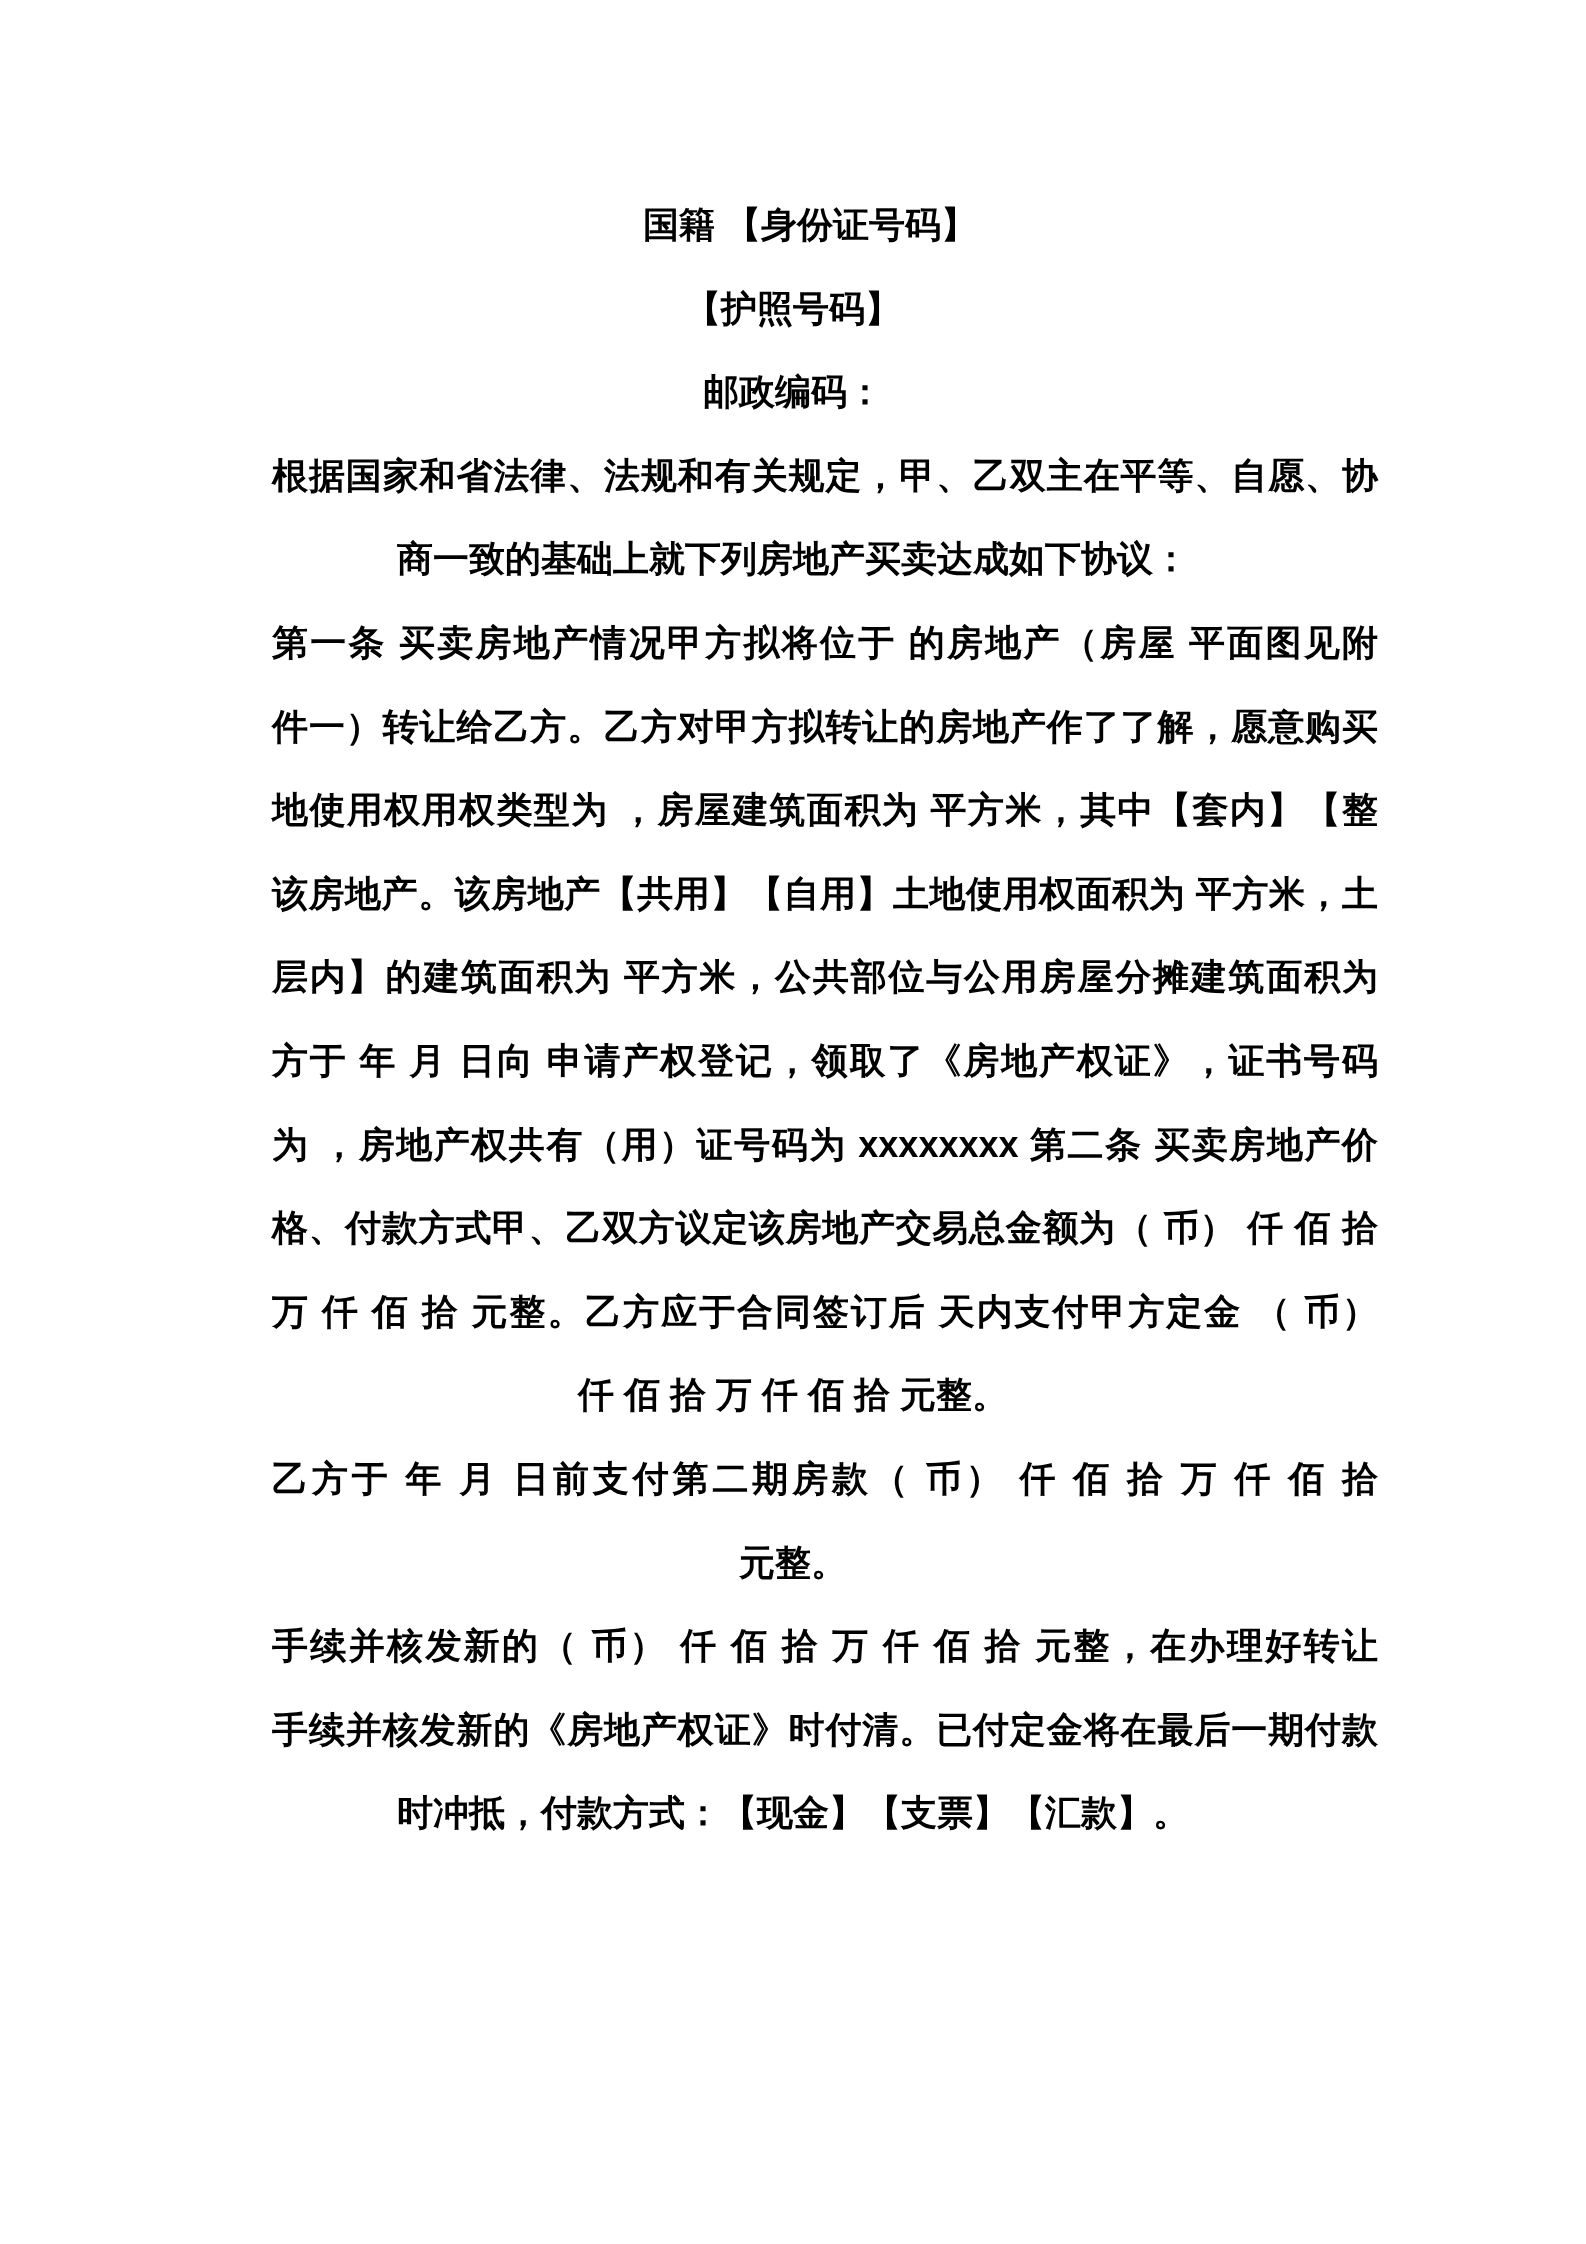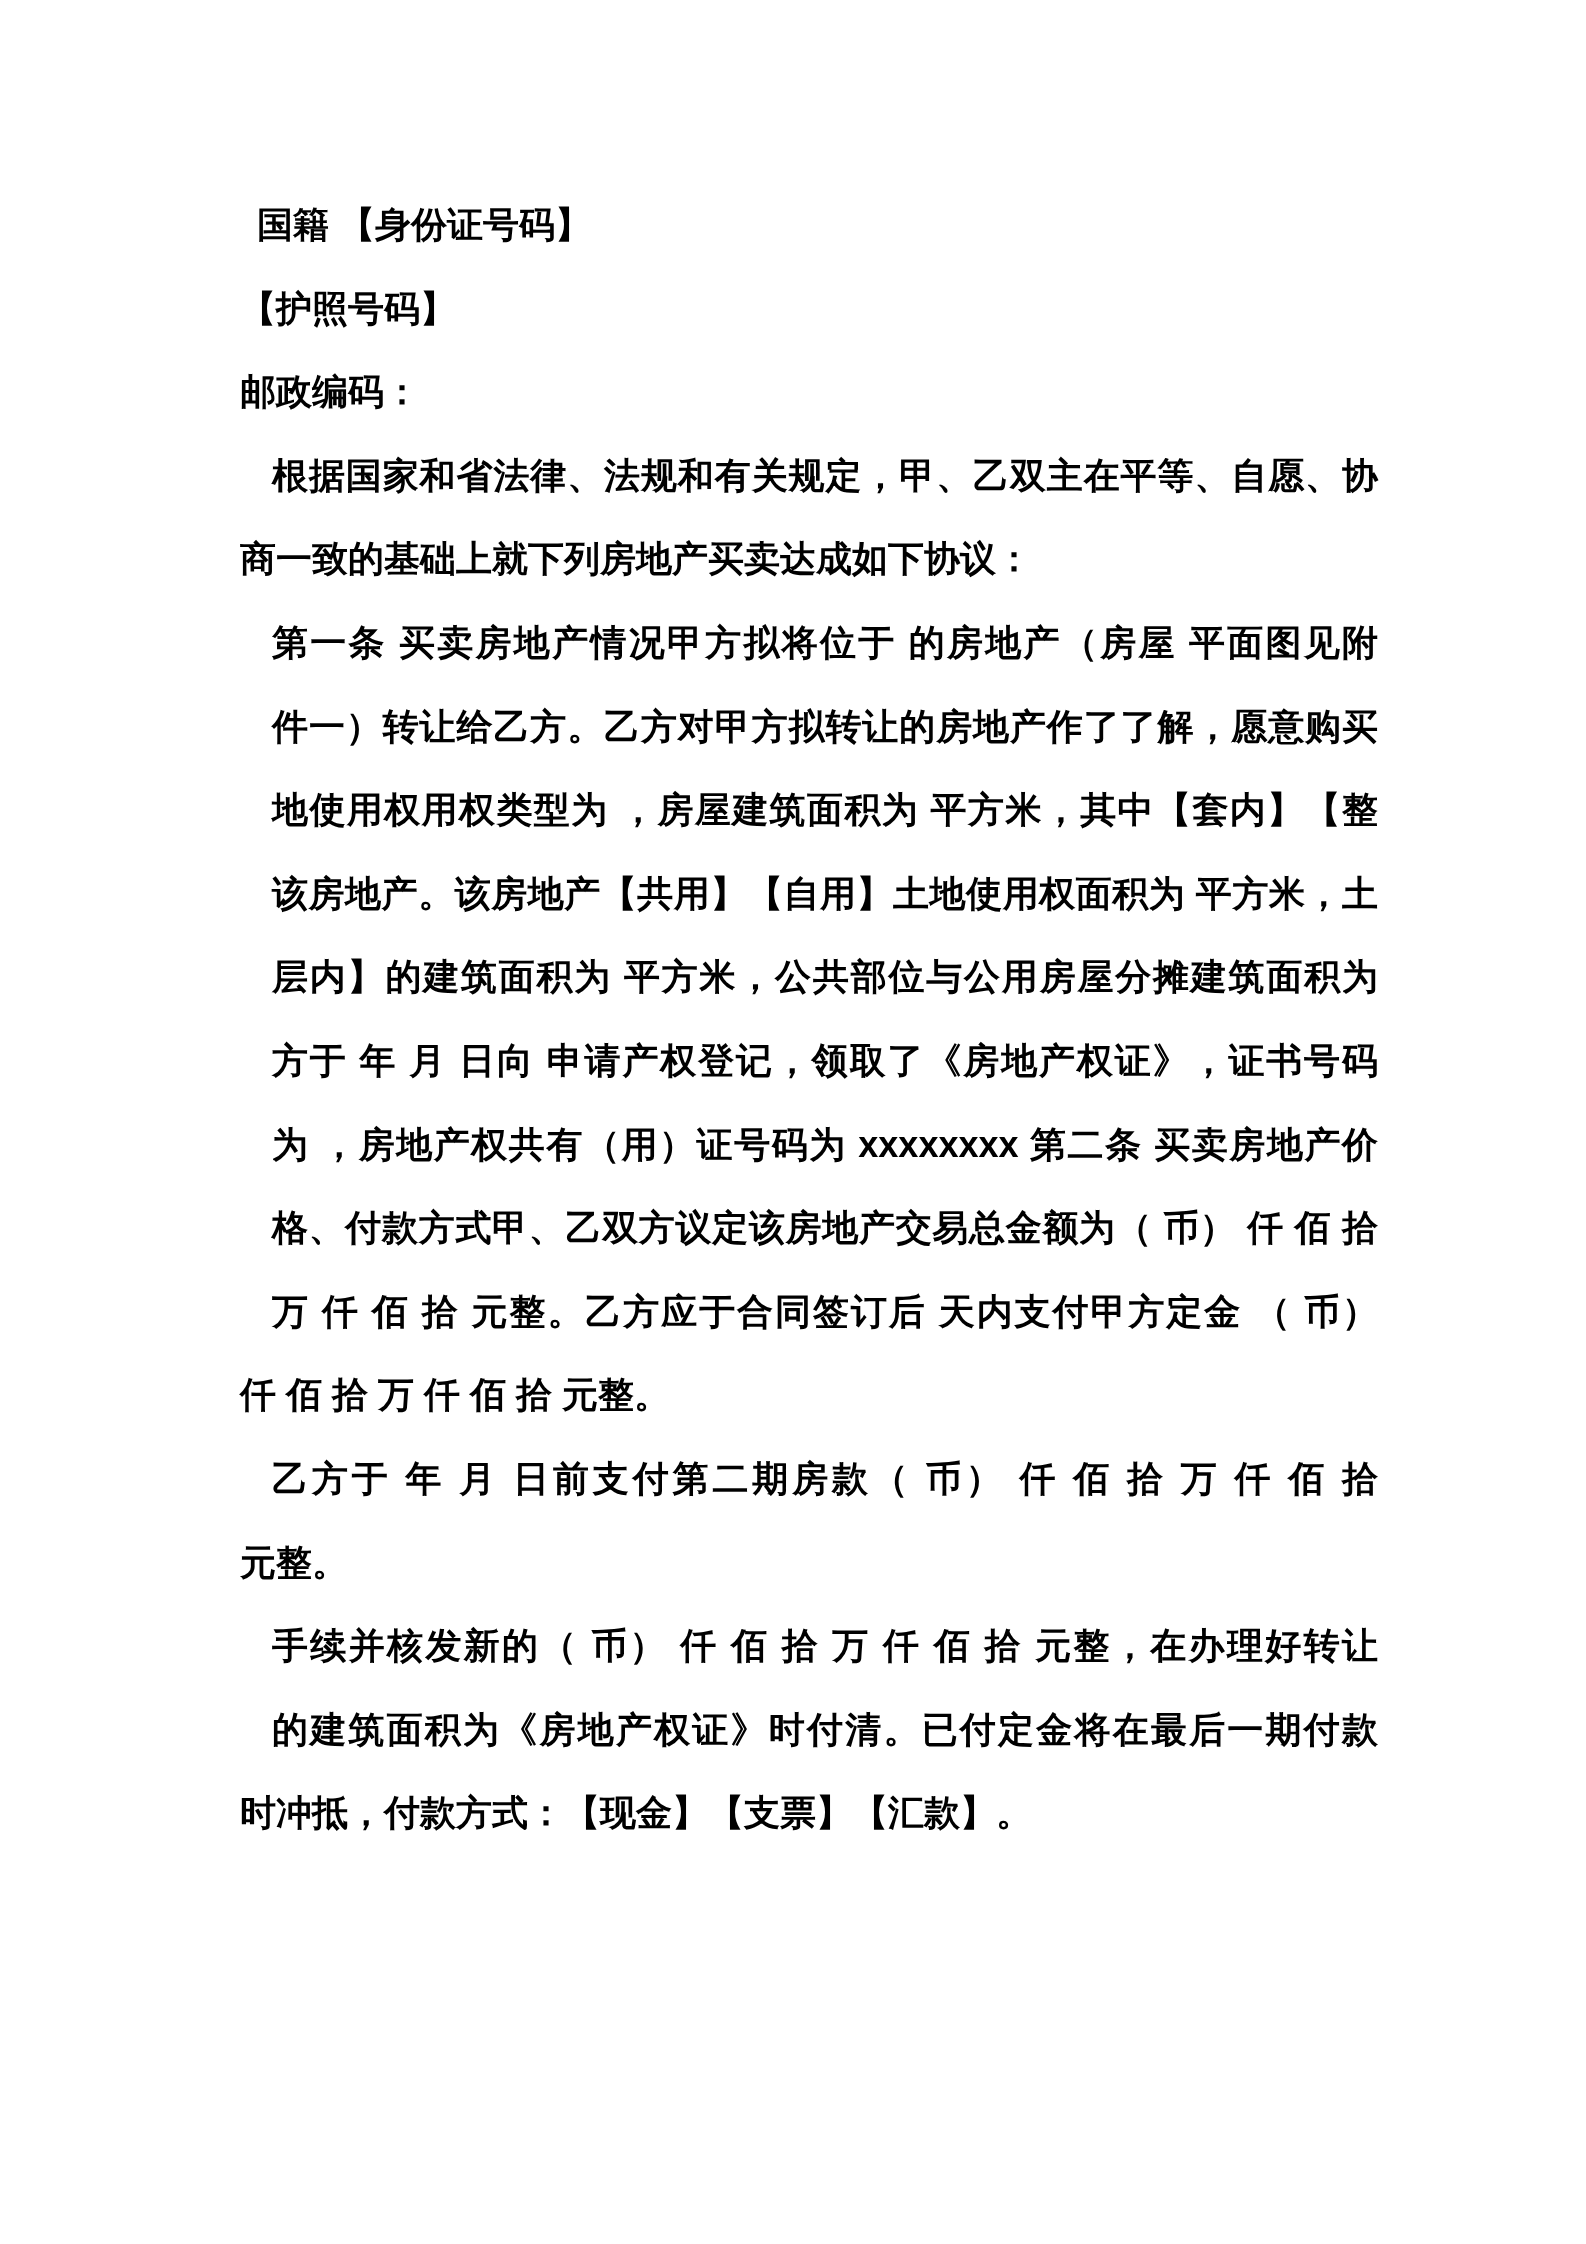--- a/index.html
+++ b/index.html
@@ -18,21 +18,21 @@
     font-weight: 700;
     font-size: 36px;
     line-height: 83.6px;
     padding: 183px 240px 0 240px;
     overflow: hidden;
   }
   .ln {
     width: 1106px;
     height: 83.6px;
     white-space: nowrap;
-    text-align: left;
+    text-align: center;
   }
   
   .jf {
     white-space: normal;
     text-align: justify;
     text-align-last: justify;
     margin-left: 32px;
   }
   
   .ind {
@@ -54,15 +54,15 @@
   <div class="ln jf">该房地产。该房地产【共用】【自用】土地使用权面积为 平方米，土</div>
   <div class="ln jf">层内】的建筑面积为 平方米，公共部位与公用房屋分摊建筑面积为</div>
   <div class="ln jf">方于 年 月 日向 申请产权登记，领取了《房地产权证》，证书号码</div>
   <div class="ln jf">为 ，房地产权共有（用）证号码为 xxxxxxxx 第二条 买卖房地产价</div>
   <div class="ln jf">格、付款方式甲、乙双方议定该房地产交易总金额为（ 币） 仟 佰 拾</div>
   <div class="ln jf">万 仟 佰 拾 元整。乙方应于合同签订后 天内支付甲方定金 （ 币）</div>
   <div class="ln">仟 佰 拾 万 仟 佰 拾 元整。</div>
   <div class="ln jf">乙方于 年 月 日前支付第二期房款（ 币） 仟 佰 拾 万 仟 佰 拾</div>
   <div class="ln">元整。</div>
   <div class="ln jf">手续并核发新的（ 币） 仟 佰 拾 万 仟 佰 拾 元整，在办理好转让</div>
-  <div class="ln jf">的建筑面积为《房地产权证》时付清。已付定金将在最后一期付款</div>
+  <div class="ln jf">手续并核发新的《房地产权证》时付清。已付定金将在最后一期付款</div>
   <div class="ln">时冲抵，付款方式：【现金】【支票】【汇款】。</div>
 </div>
 
 </body></html>

